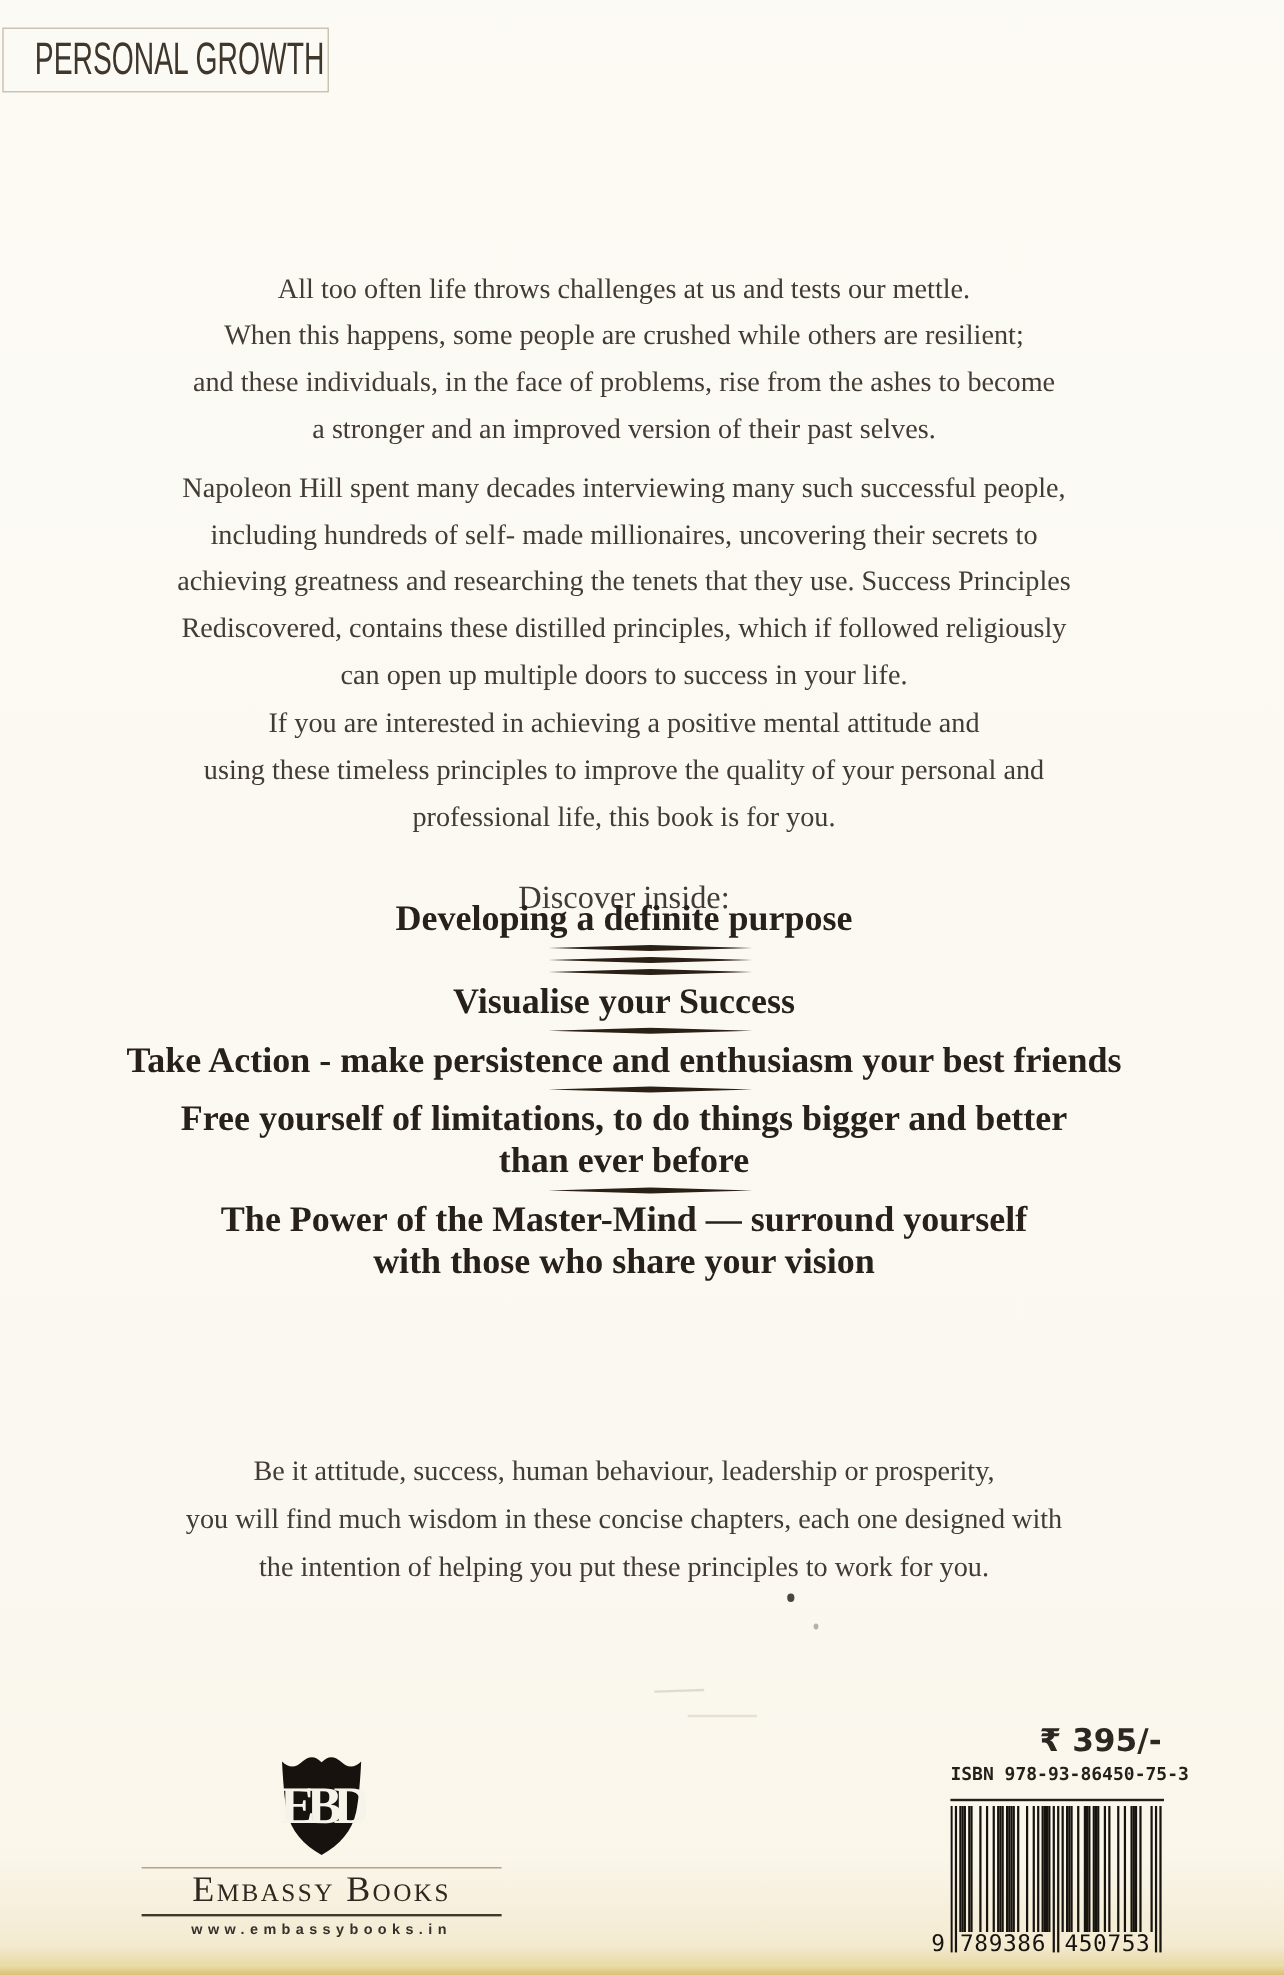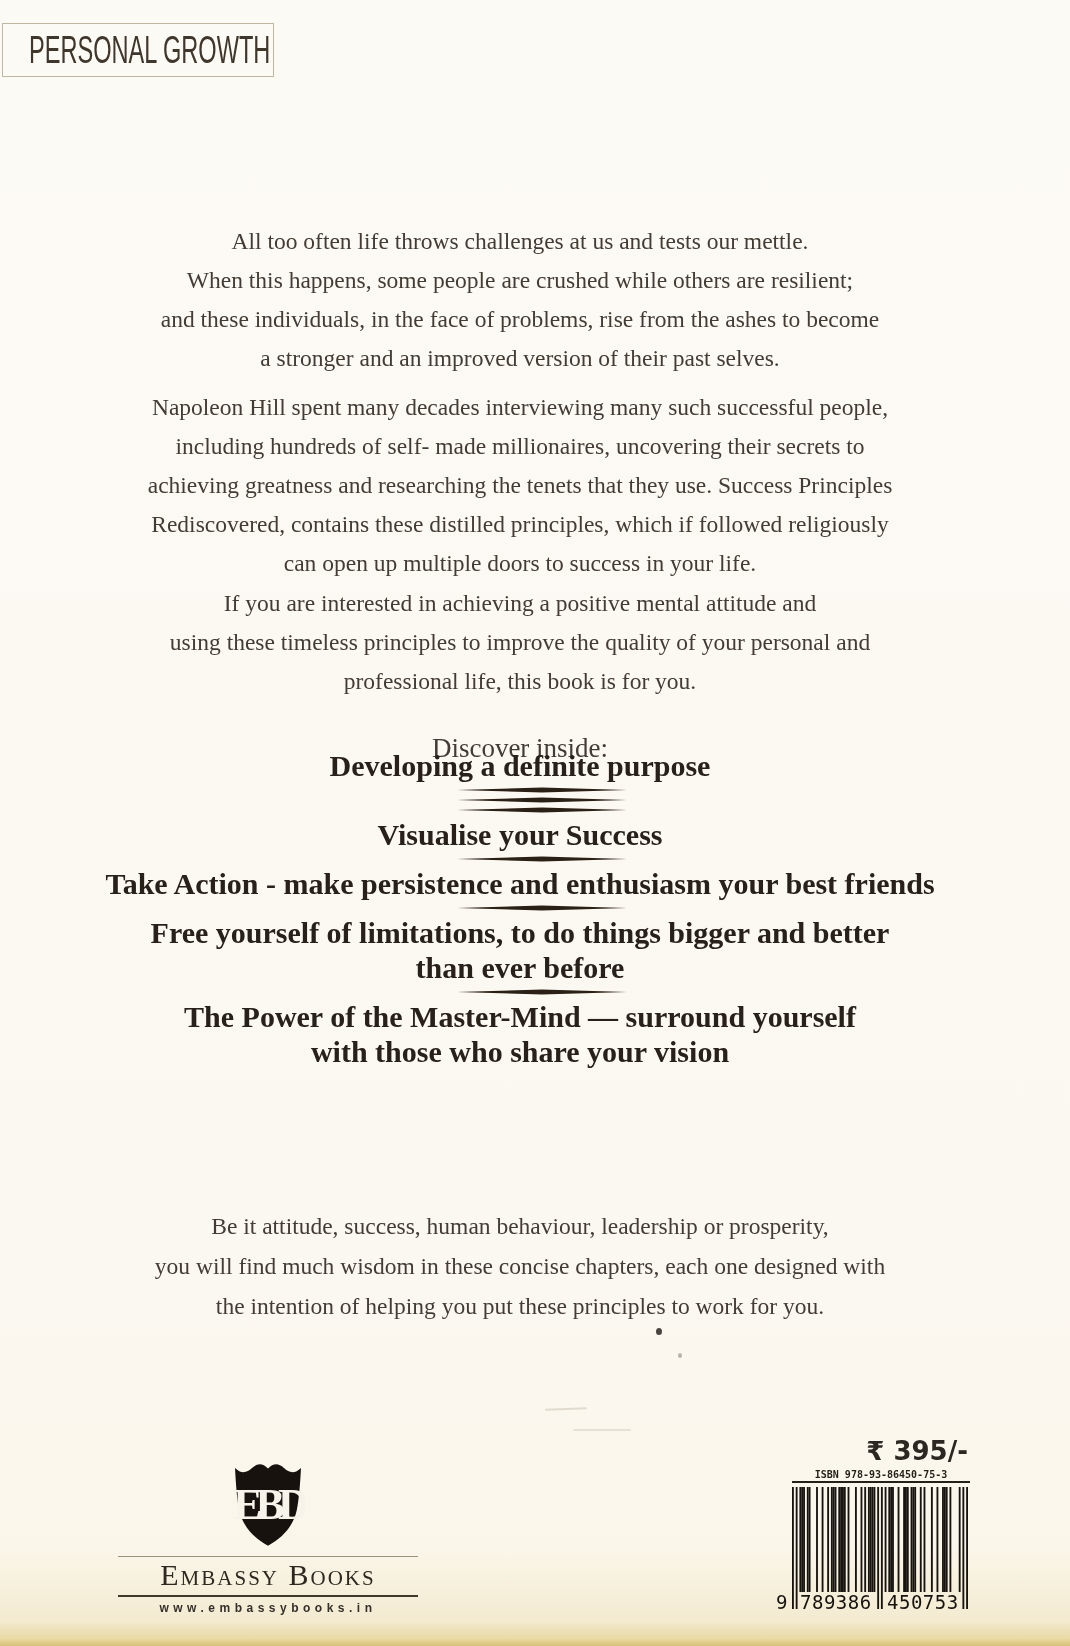--- a/index.html
+++ b/index.html
@@ -77,22 +77,22 @@
   
   .retail{position:absolute;left:792px;top:1436px;width:178px;}
   .price{
     text-align:right;padding-right:2px;
     font-family:"DejaVu Sans",sans-serif;
     font-size:26px;font-weight:600;color:#2c2721;white-space:nowrap;
   }
   .isbn{
     margin-top:3px;text-align:center;
     font-family:"DejaVu Sans Mono",monospace;
-    font-size:10px;font-weight:bold;color:#241f19;
-    border-bottom:2px solid #241f19;padding-bottom:1px;white-space:nowrap;
+    font-size:15px;font-weight:bold;color:#241f19;
+    border-bottom:2px solid #241f19;padding-bottom:12px;white-space:nowrap;
   }
   .barcode-wrap{position:relative;margin-top:4px;height:130px;}
   .barcode{position:absolute;left:0;top:0;}
   .bc-digit{
     position:absolute;top:104px;
     font-family:"DejaVu Sans Mono",monospace;
     font-size:19px;font-weight:500;color:#17130f;letter-spacing:0.5px;white-space:nowrap;
   }
   .bc-first{left:-16px;}
   .bc-left{left:8px;}

